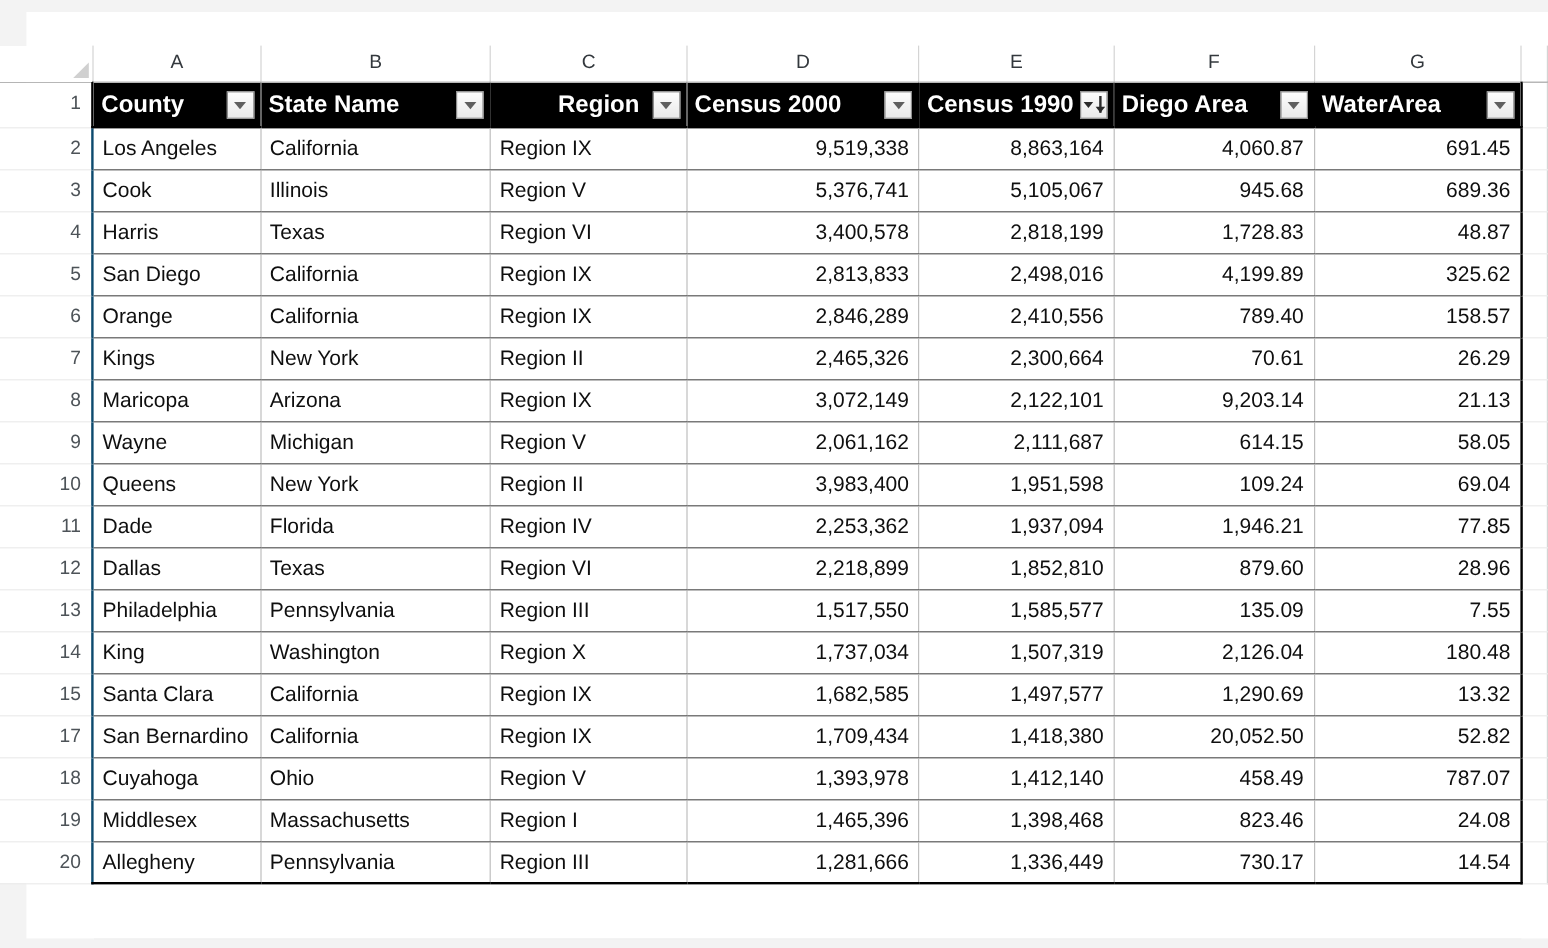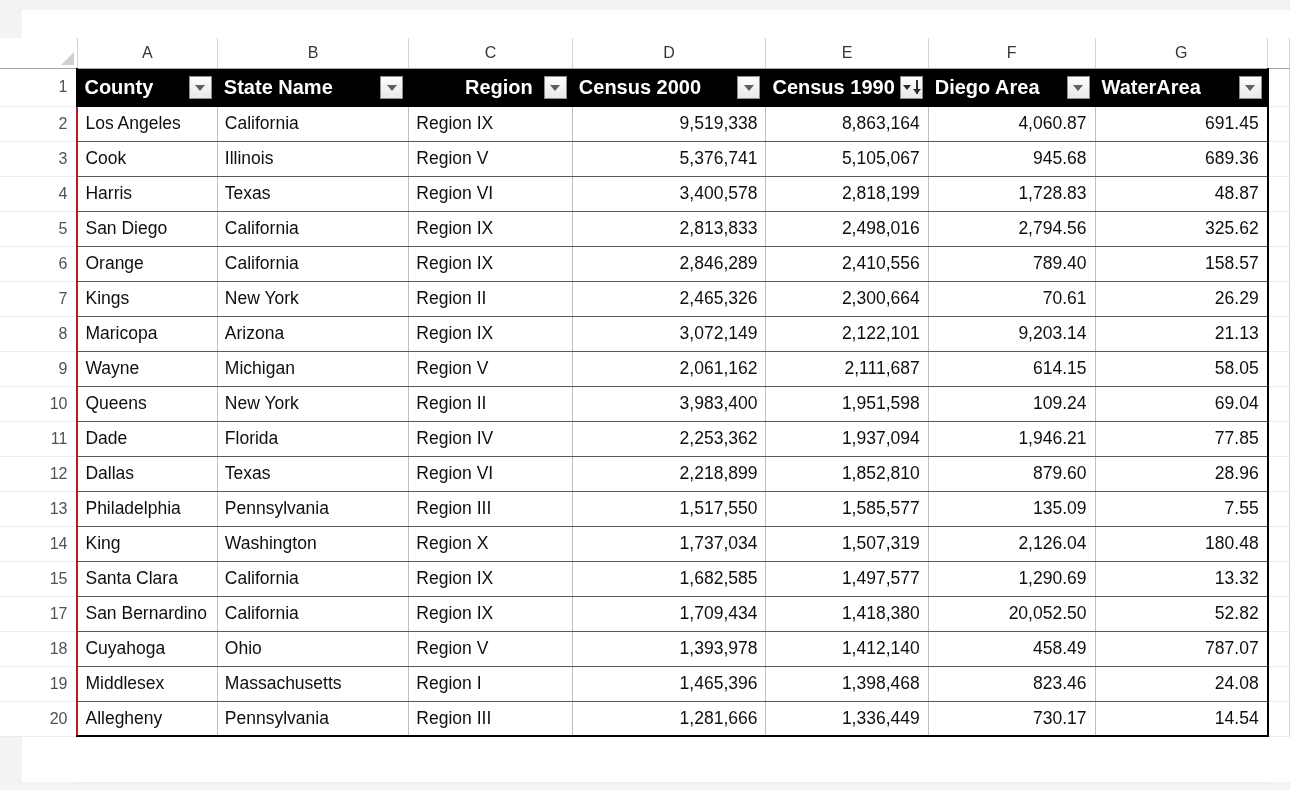--- a/index.html
+++ b/index.html
@@ -183,21 +183,21 @@
     color: #0f0f0f;
     vertical-align: middle;
     background: #ffffff;
     border-right: 1px solid #bfbfbf;
     border-bottom: 1px solid #595959;
     white-space: nowrap;
     overflow: hidden;
     box-sizing: border-box;
     font-family: "Liberation Sans", sans-serif;
   }
-  td.cell.first { border-left: 2px solid #b91c1c; }
+  td.cell.first { border-left: 2px solid #0c4a6e; }
   td.cell.last  { border-right: 2px solid #000000; margin-left: 28px; }
   td.cell.txt   { text-align: left;  padding-left: 7px; }
   td.cell.num   { text-align: right; padding-right: 8px; }
   tr.lastrow td.cell { border-bottom: 2px solid #000000; }
 
   
   td.tail {
     background: #ffffff;
     border-bottom: 1px solid #ececec;
     border-right: 1px solid #d4d4d4;
@@ -361,21 +361,21 @@
           <td class="cell num last">48.87</td>
           <td class="tail"></td>
         </tr>
         <tr class="datarow">
           <td class="rownum">5</td>
           <td class="cell txt first">San Diego</td>
           <td class="cell txt">California</td>
           <td class="cell txt">Region IX</td>
           <td class="cell num">2,813,833</td>
           <td class="cell num">2,498,016</td>
-          <td class="cell num">2,794.56</td>
+          <td class="cell num">4,199.89</td>
           <td class="cell num last">325.62</td>
           <td class="tail"></td>
         </tr>
         <tr class="datarow">
           <td class="rownum">6</td>
           <td class="cell txt first">Orange</td>
           <td class="cell txt">California</td>
           <td class="cell txt">Region IX</td>
           <td class="cell num">2,846,289</td>
           <td class="cell num">2,410,556</td>

